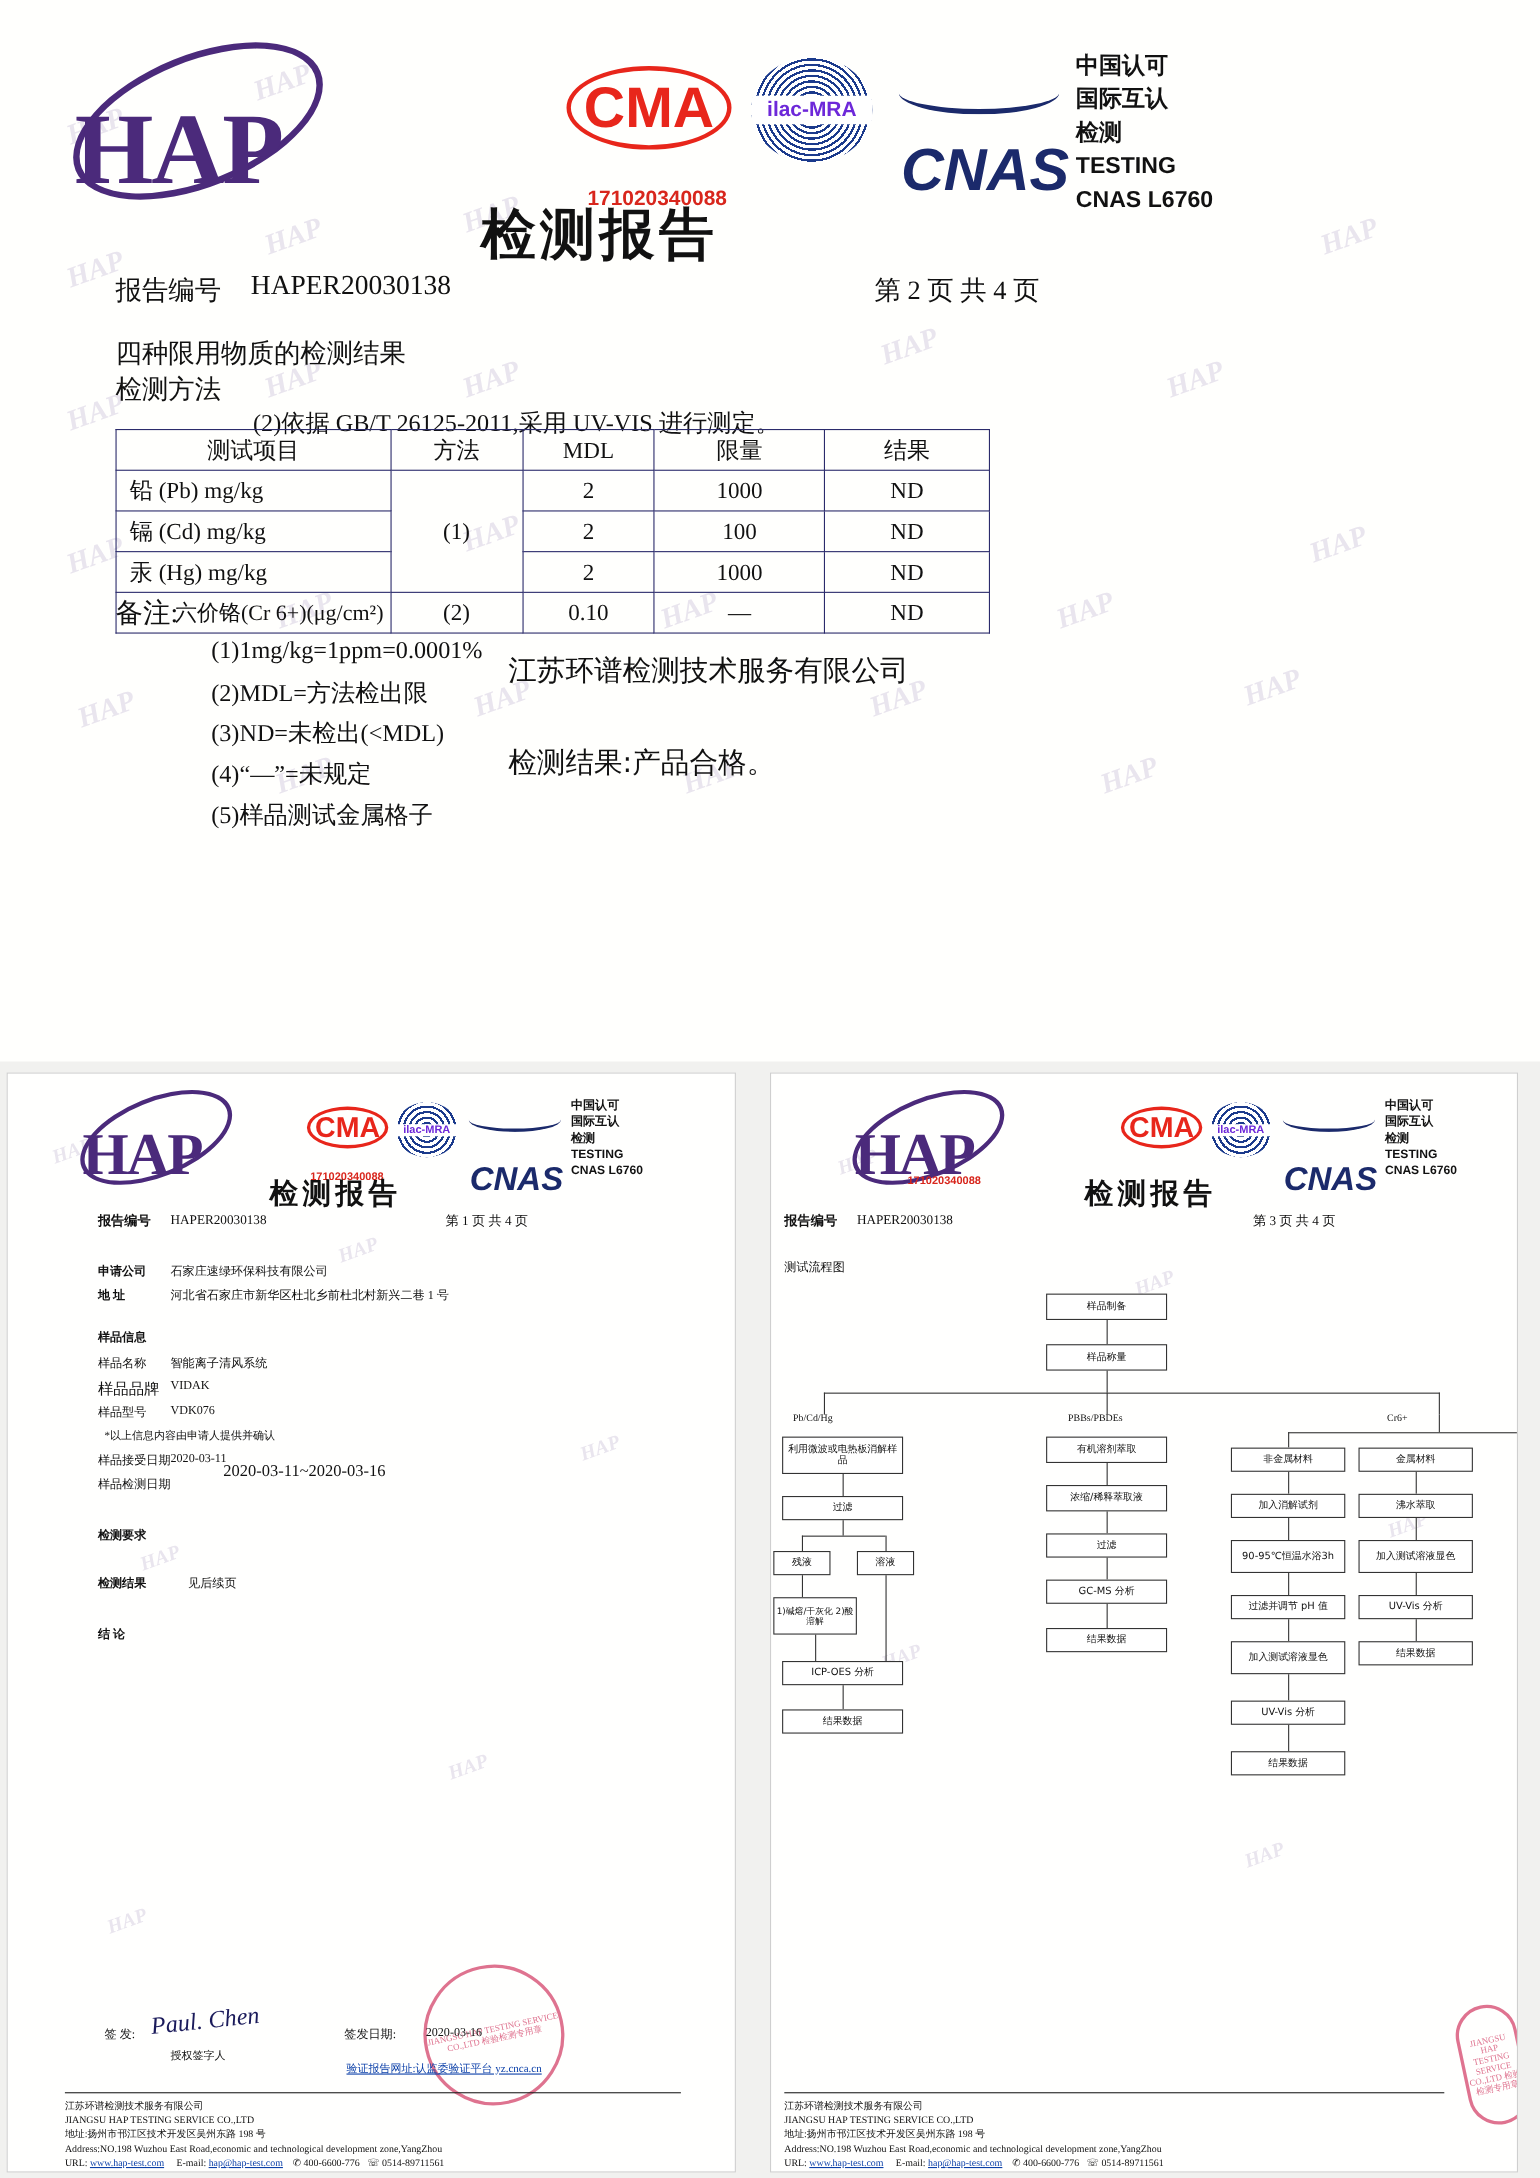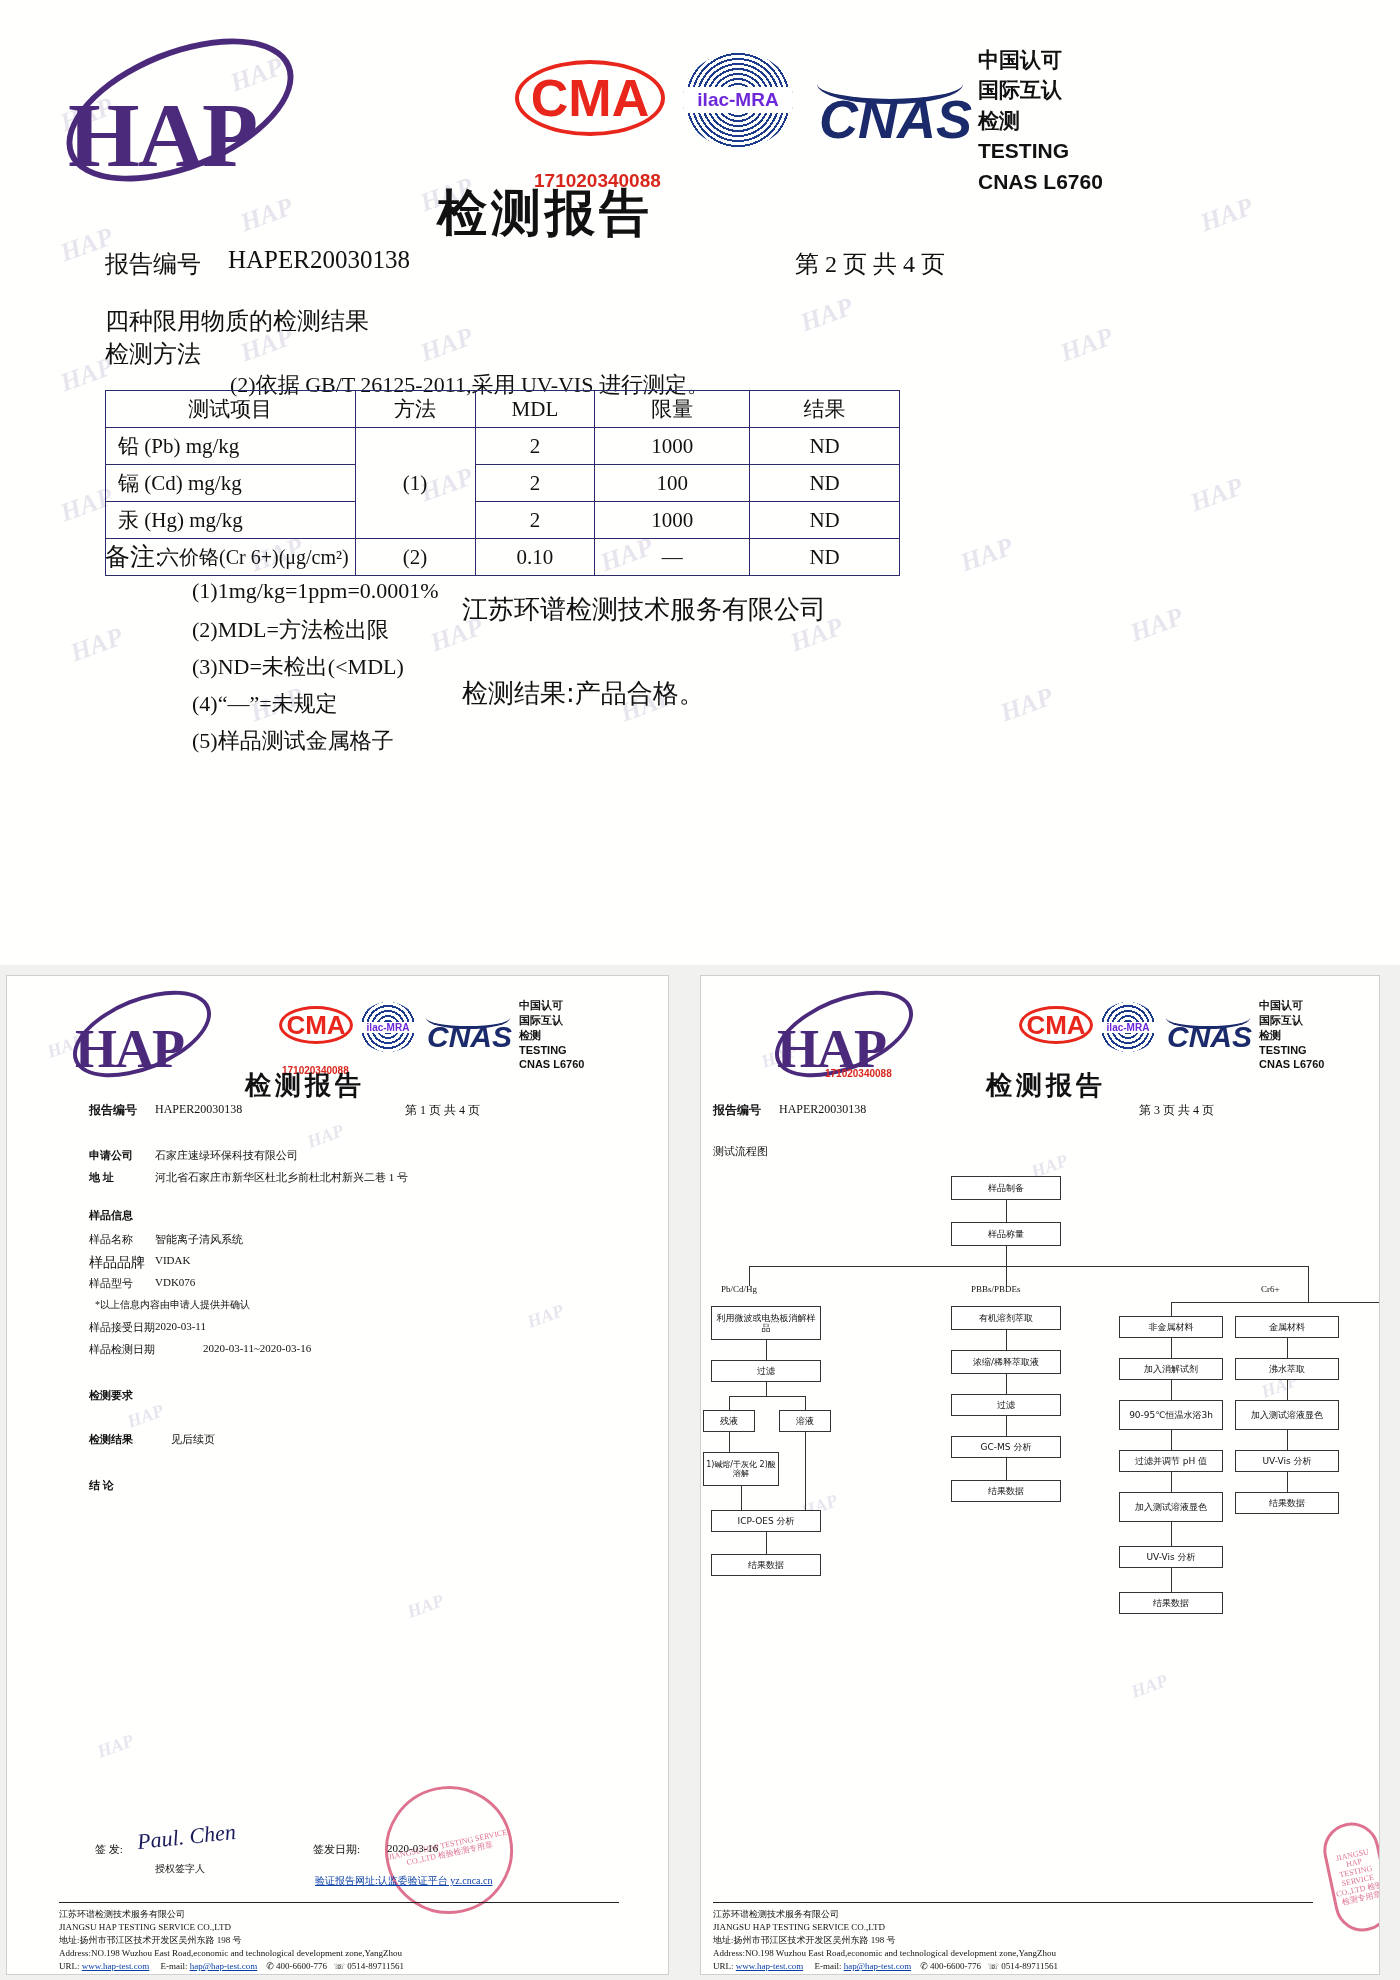--- a/index.html
+++ b/index.html
@@ -76,20 +76,21 @@
     text-align:center;
     width:100%;
   }
 
   .cnas-logo {
     position:absolute;
     color:#1b2a6b;
     font-family:"Liberation Sans", sans-serif;
     font-weight:bold;
     font-style:italic;
+    margin-top:36px;
   }
   .cnas-swoosh {
     position:absolute;
     border-bottom:5px solid #1b2a6b;
     border-radius:50%;
   }
   .cnas-text {
     position:absolute;
     font-family:"Liberation Sans", sans-serif;
     font-weight:bold;
@@ -353,21 +354,21 @@
     <div class="m-lbl" style="left:82px;  top:278px; font-size:14px;">样品品牌</div>
     <div class="m-lbl" style="left:148px; top:278px; font-size:11px;">VIDAK</div>
     <div class="m-lbl" style="left:82px;  top:300px; font-size:11px;">样品型号</div>
     <div class="m-lbl" style="left:148px; top:300px; font-size:11px;">VDK076</div>
 
     <div class="m-lbl" style="left:88px;  top:322px; font-size:10px;">*以上信息内容由申请人提供并确认</div>
 
     <div class="m-lbl" style="left:82px;  top:344px; font-size:11px;">样品接受日期</div>
     <div class="m-lbl" style="left:148px; top:344px; font-size:11px;">2020-03-11</div>
     <div class="m-lbl" style="left:82px;  top:366px; font-size:11px;">样品检测日期</div>
-    <div class="m-lbl" style="left:148px; top:366px; font-size:11px;padding-left:48px;">2020-03-11~2020-03-16</div>
+    <div class="m-lbl" style="left:148px; top:354px; font-size:15px;padding-left:48px;">2020-03-11~2020-03-16</div>
 
     <div class="m-lbl m-bold" style="left:82px; top:412px; font-size:11px;">检测要求</div>
 
     <div class="m-lbl m-bold" style="left:82px; top:456px; font-size:11px;">检测结果</div>
     <div class="m-lbl" style="left:164px; top:456px; font-size:11px;">见后续页</div>
 
     <div class="m-lbl m-bold" style="left:82px; top:502px; font-size:11px;">结    论</div>
 
     <div class="stamp" style="left:378px; top:810px; width:128px; height:128px;">
       <span>JIANGSU HAP TESTING SERVICE CO.,LTD 检验检测专用章</span>

